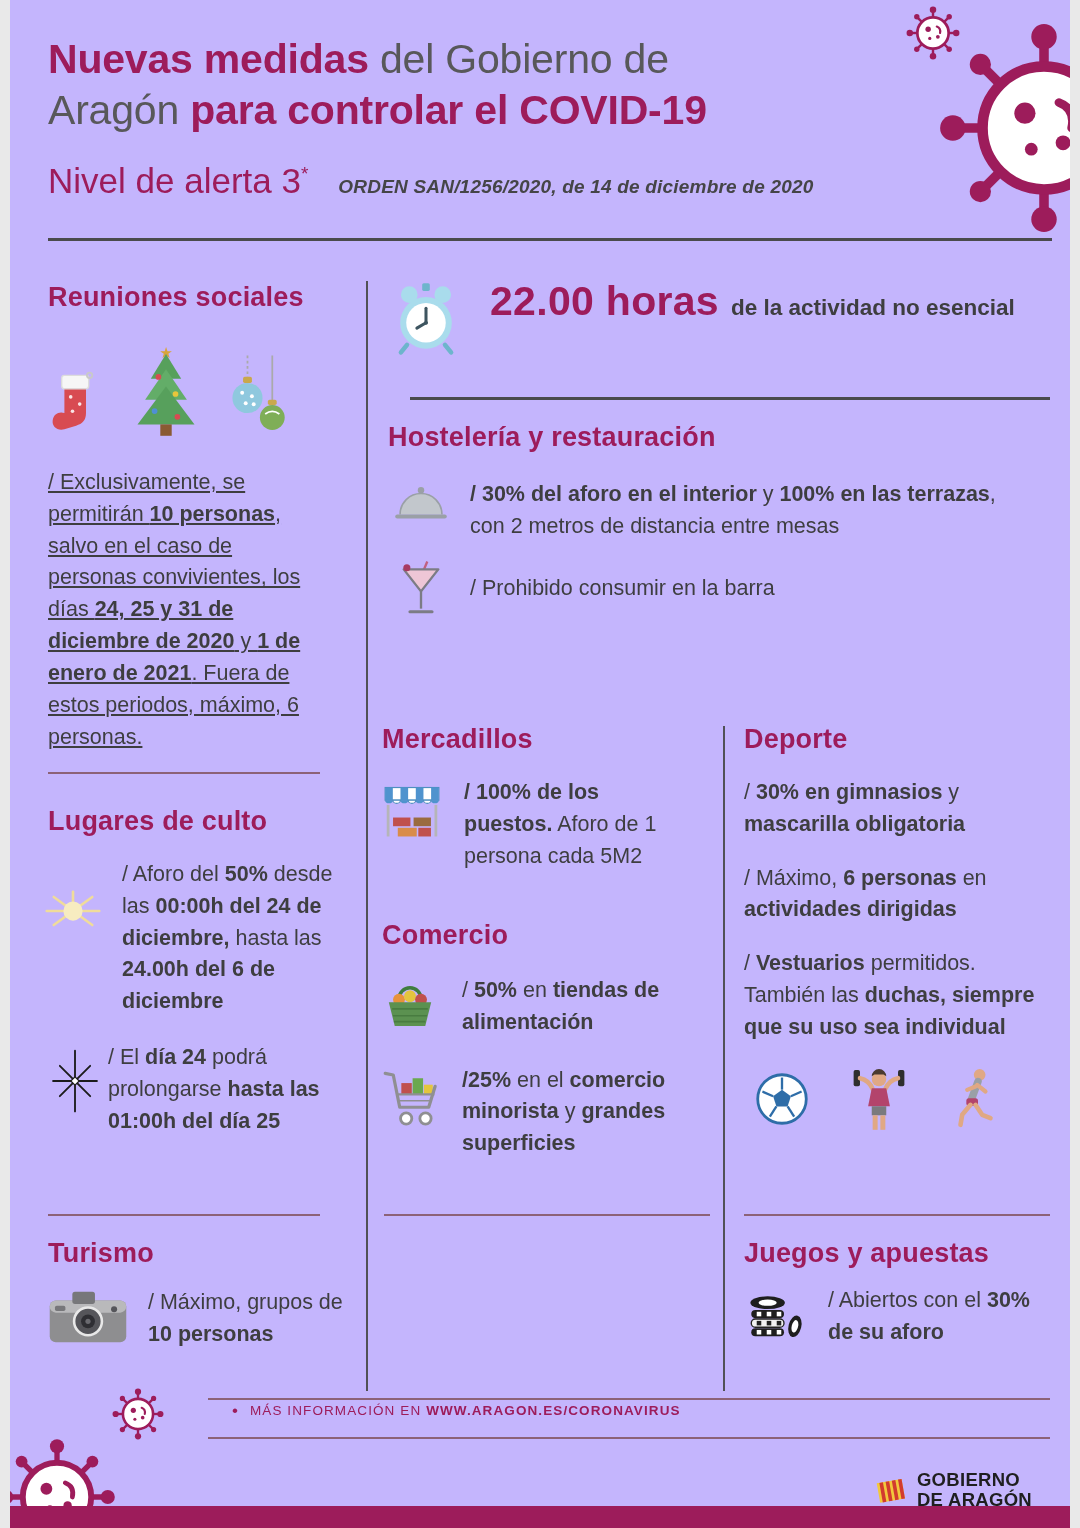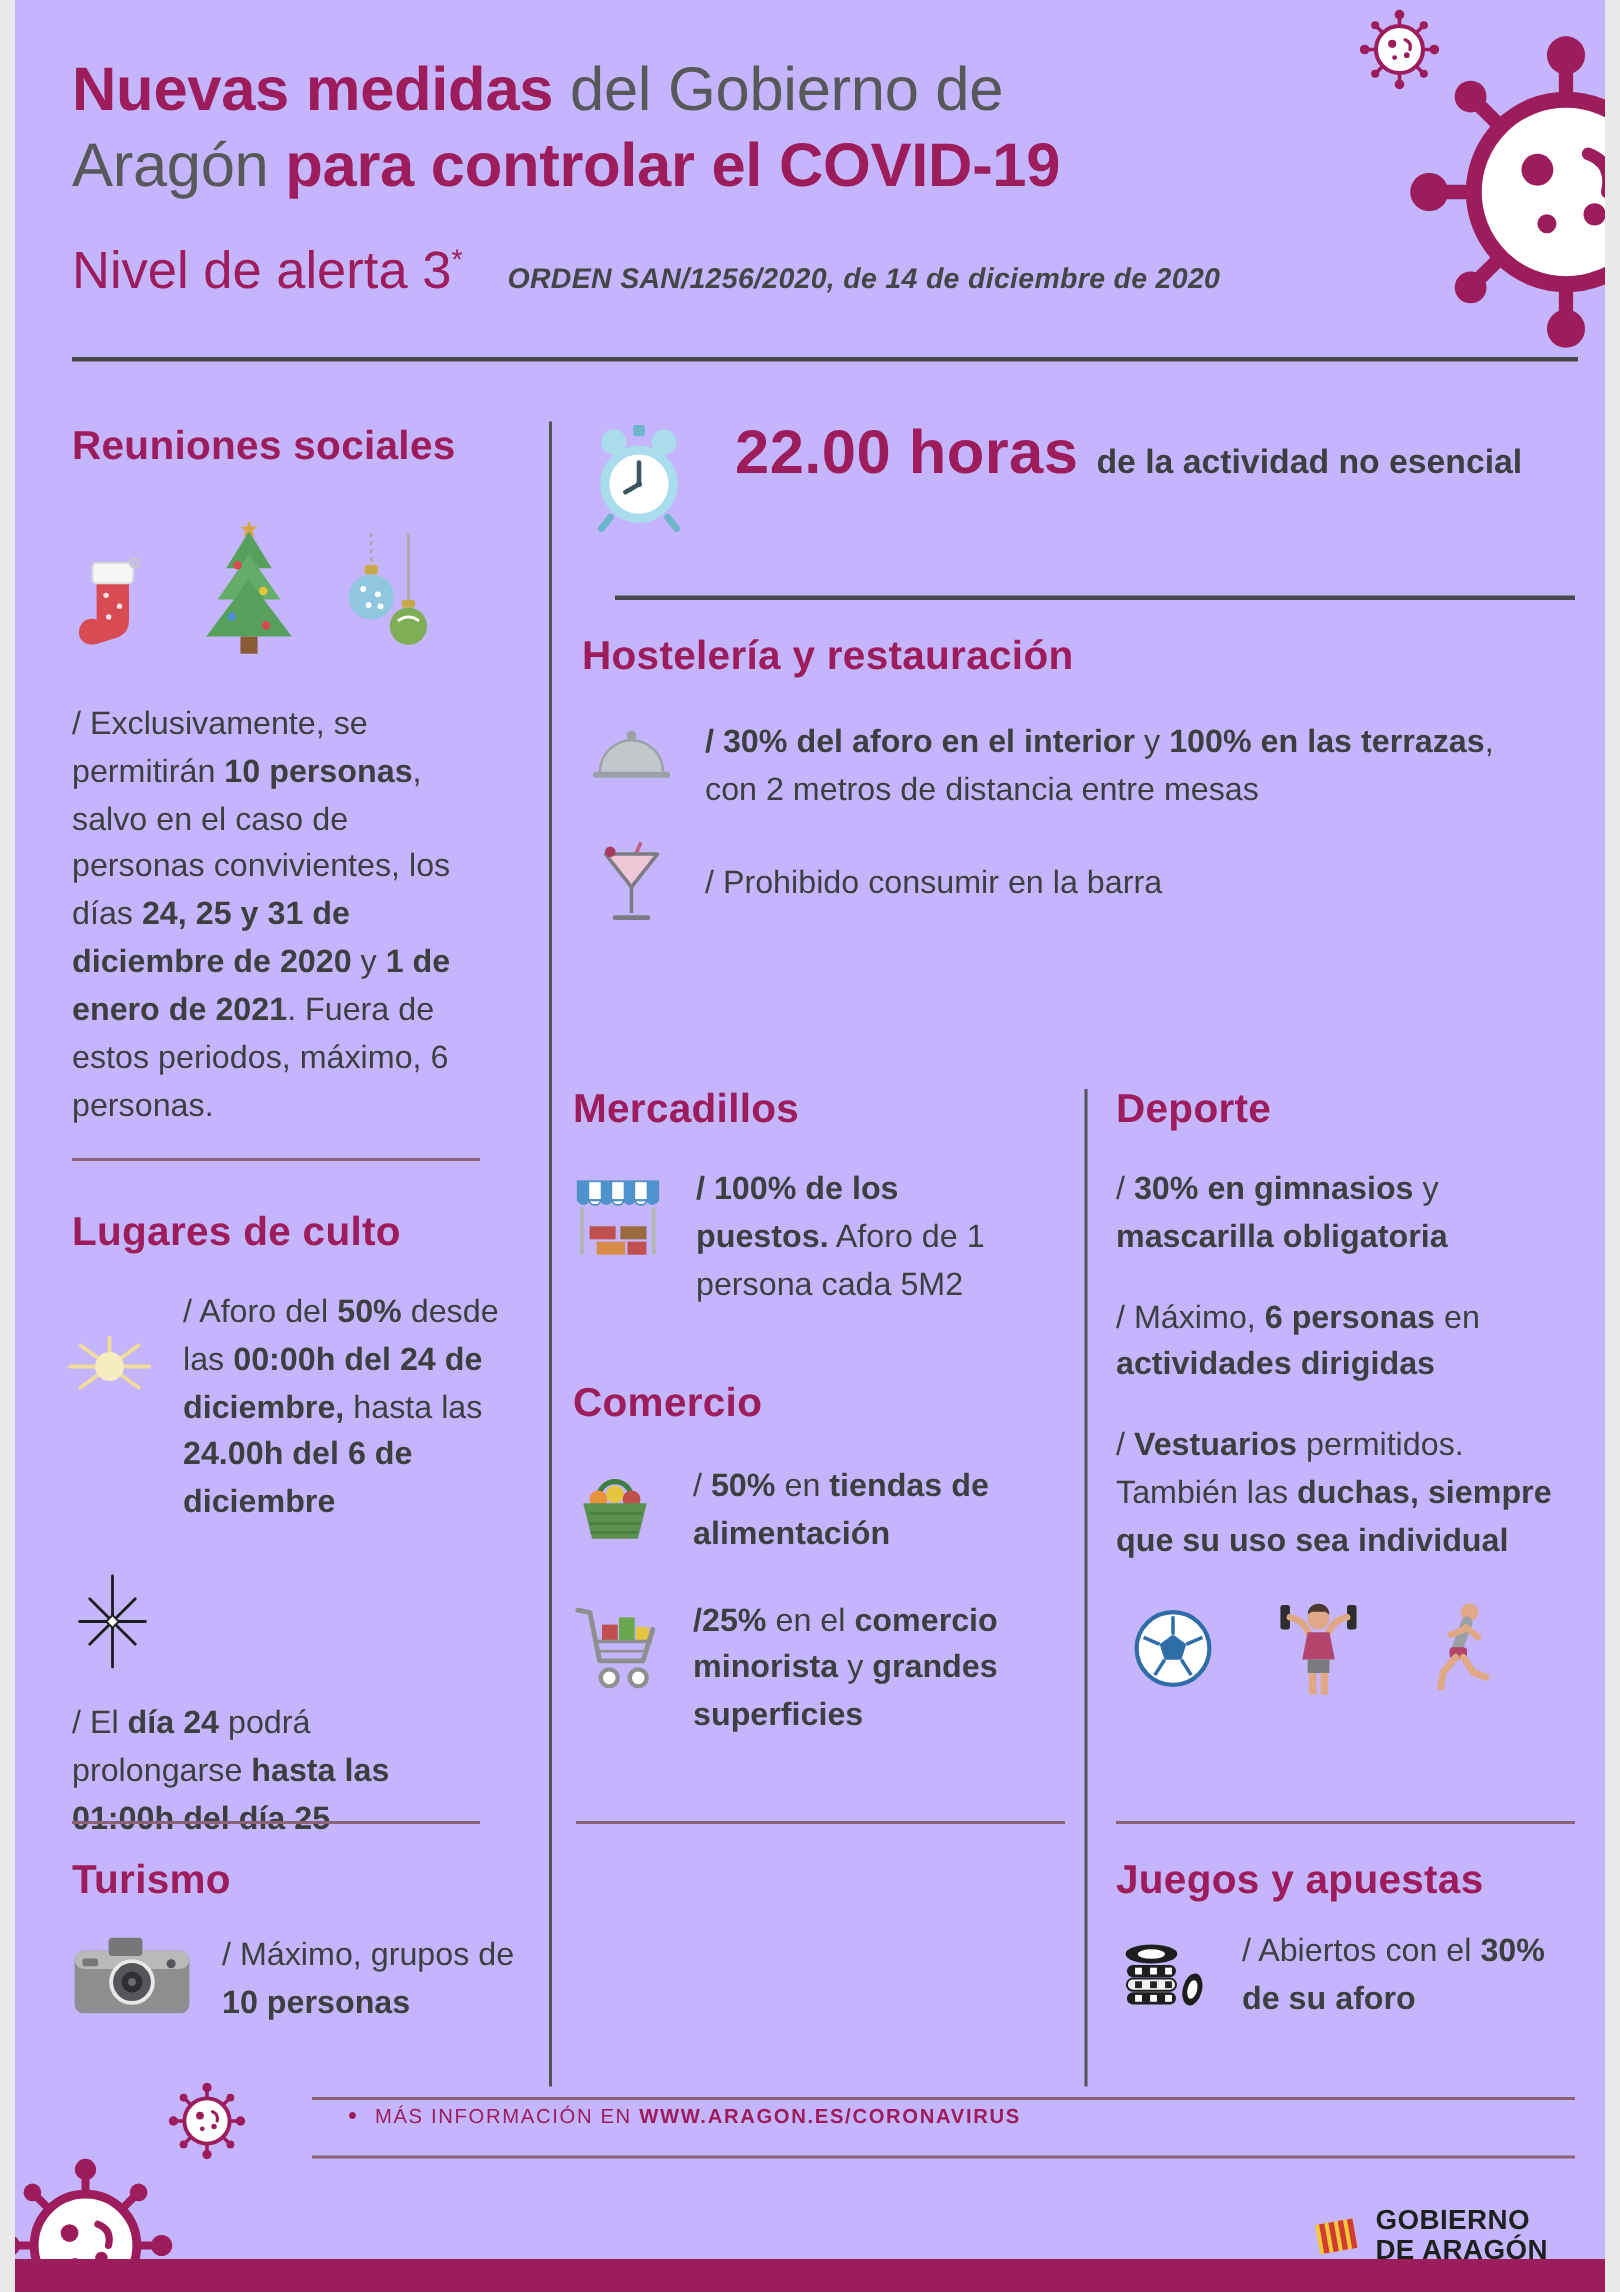--- a/index.html
+++ b/index.html
@@ -41,27 +41,27 @@
 
   
   .sec{position:absolute;}
   .sec-title{font-size:27px;font-weight:700;color:var(--accent);letter-spacing:.2px;}
   .body{font-size:21.5px;line-height:1.48;}
   .row{display:flex;align-items:flex-start;}
 
   
   .sec-reuniones{left:38px;top:282px;width:280px;}
   .xmas-row{display:flex;align-items:flex-end;gap:24px;margin:26px 0 22px 2px;height:106px;}
-  .sec-reuniones .body{width:266px;}
+  .sec-reuniones .body{width:266px;text-decoration:underline;}
 
   .sec-culto{left:38px;top:806px;width:305px;}
   .culto-row1{margin-top:22px;gap:14px;}
   .culto-row1 .icon-box{width:70px;margin-left:-10px;padding-top:26px;flex:none;}
   .culto-row1 .body{width:238px;}
-  .culto-row2{margin-top:24px;gap:14px;flex-direction:column;}
+  .culto-row2{margin-top:24px;}
   .culto-row2 .icon-box{width:60px;flex:none;padding-top:6px;}
   .culto-row2 .body{width:236px;}
 
   .sec-turismo{left:38px;top:1238px;width:310px;}
   .turismo-row{margin-top:18px;gap:20px;align-items:center;}
   .turismo-row .icon-box{width:80px;flex:none;}
   .turismo-row .body{width:196px;}
 
   
   .sec-cierre{left:378px;top:276px;width:664px;display:flex;gap:26px;}

